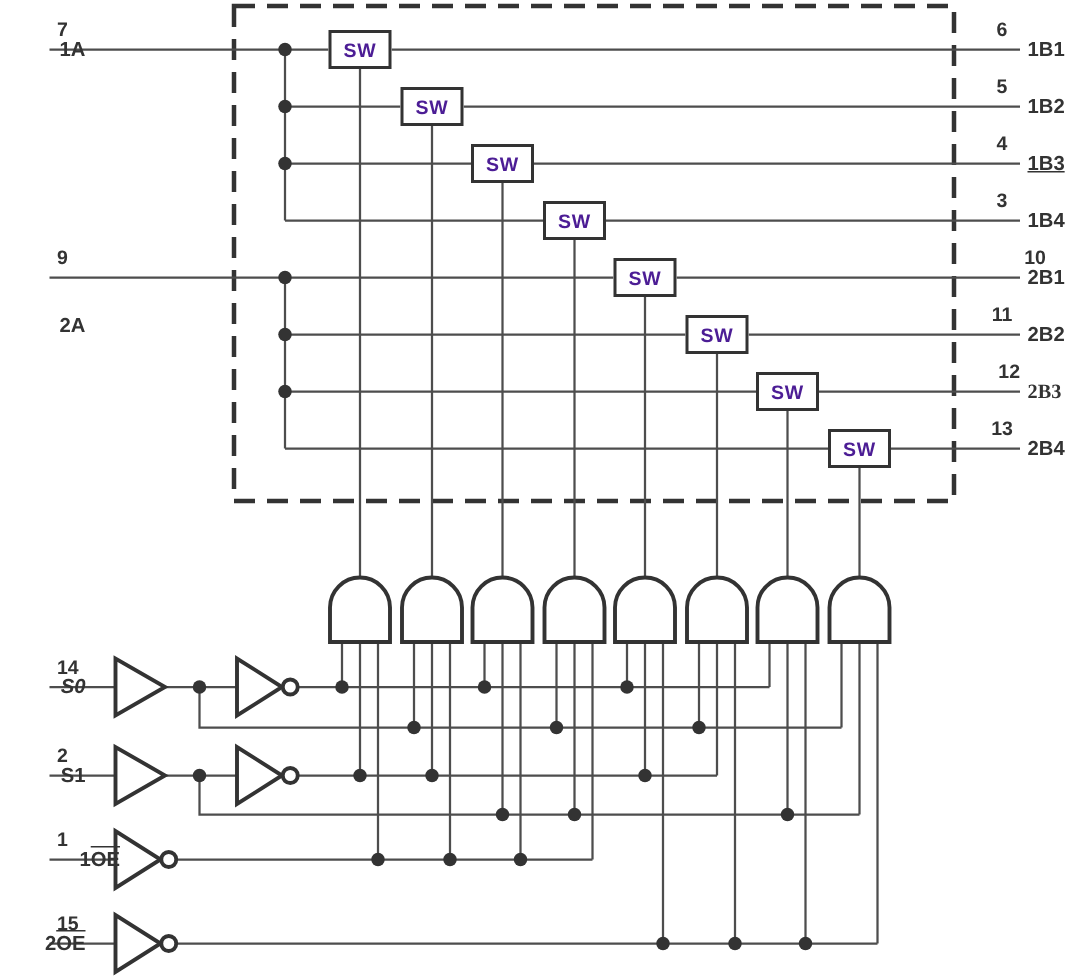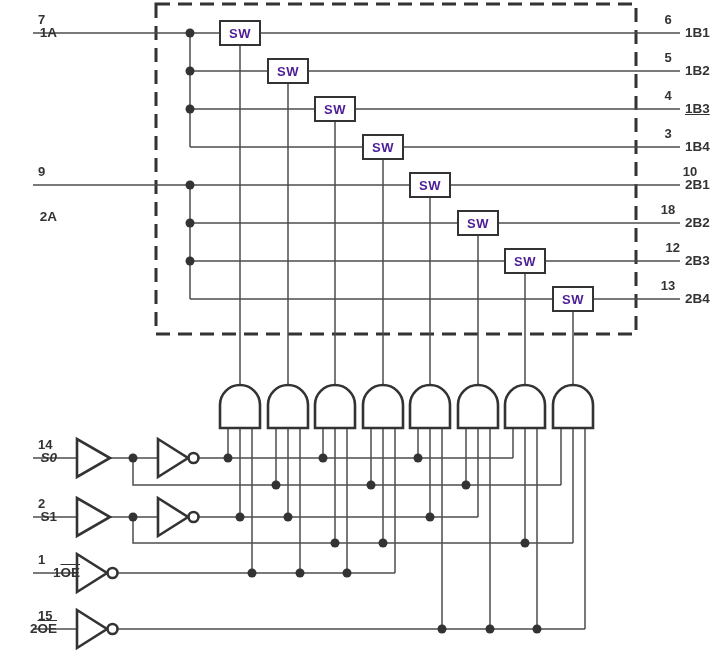--- a/index.html
+++ b/index.html
@@ -164,20 +164,20 @@
   <div class="pin rpin" style="top:12px;">6</div>
   <div class="sig" style="left:685px;top:24px;">1B1</div>
   <div class="pin rpin" style="top:50px;">5</div>
   <div class="sig" style="left:685px;top:62px;">1B2</div>
   <div class="pin rpin" style="top:88px;">4</div>
   <div class="sig" style="left:685px;top:100px;text-decoration:underline;">1B3</div>
   <div class="pin rpin" style="top:126px;">3</div>
   <div class="sig" style="left:685px;top:138px;">1B4</div>
   <div class="pin rpin" style="top:164px;margin-left:22px;">10</div>
   <div class="sig" style="left:685px;top:176px;">2B1</div>
-  <div class="pin rpin" style="top:202px;">18</div>
+  <div class="pin rpin" style="top:202px;">11</div>
   <div class="sig" style="left:685px;top:214px;">2B2</div>
   <div class="pin rpin" style="top:240px;text-align:right;">12</div>
-  <div class="sig" style="left:685px;top:252px;">2B3</div>
+  <div class="sig" style="left:685px;top:252px;font-family:Liberation Serif, serif;">2B3</div>
   <div class="pin rpin" style="top:278px;">13</div>
   <div class="sig" style="left:685px;top:290px;">2B4</div>
 
 </div>
 
 </body></html>

